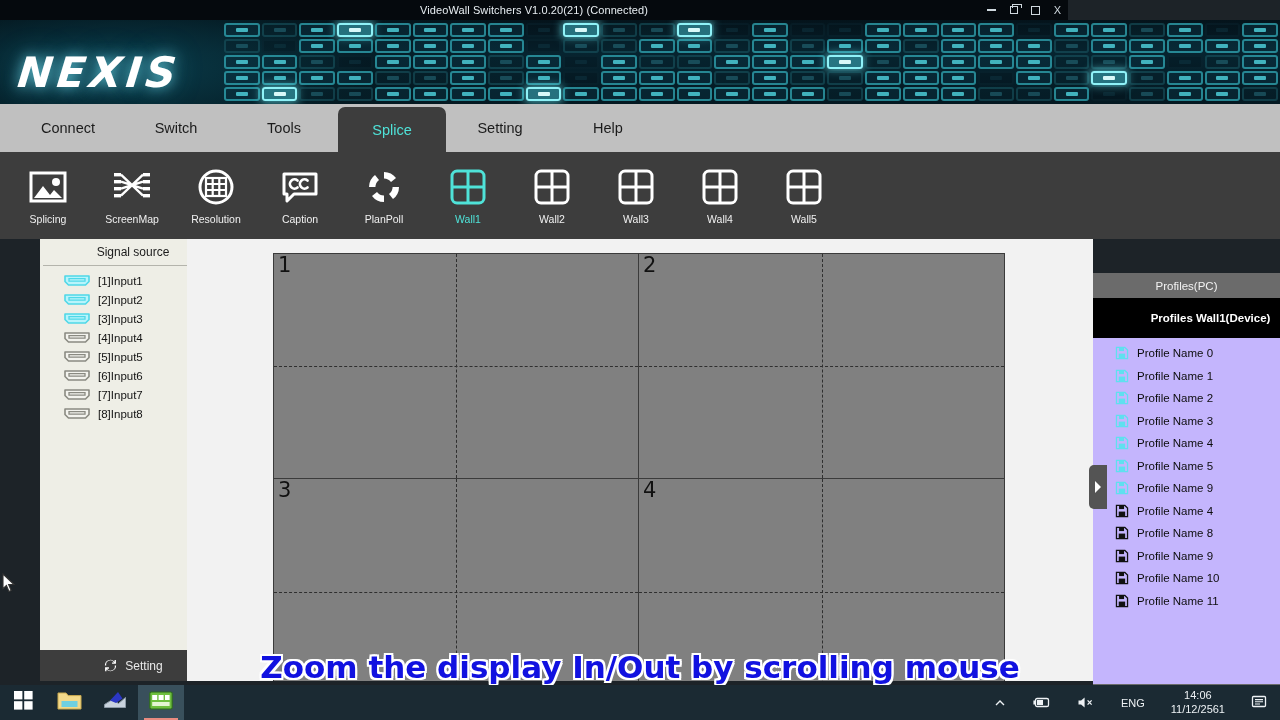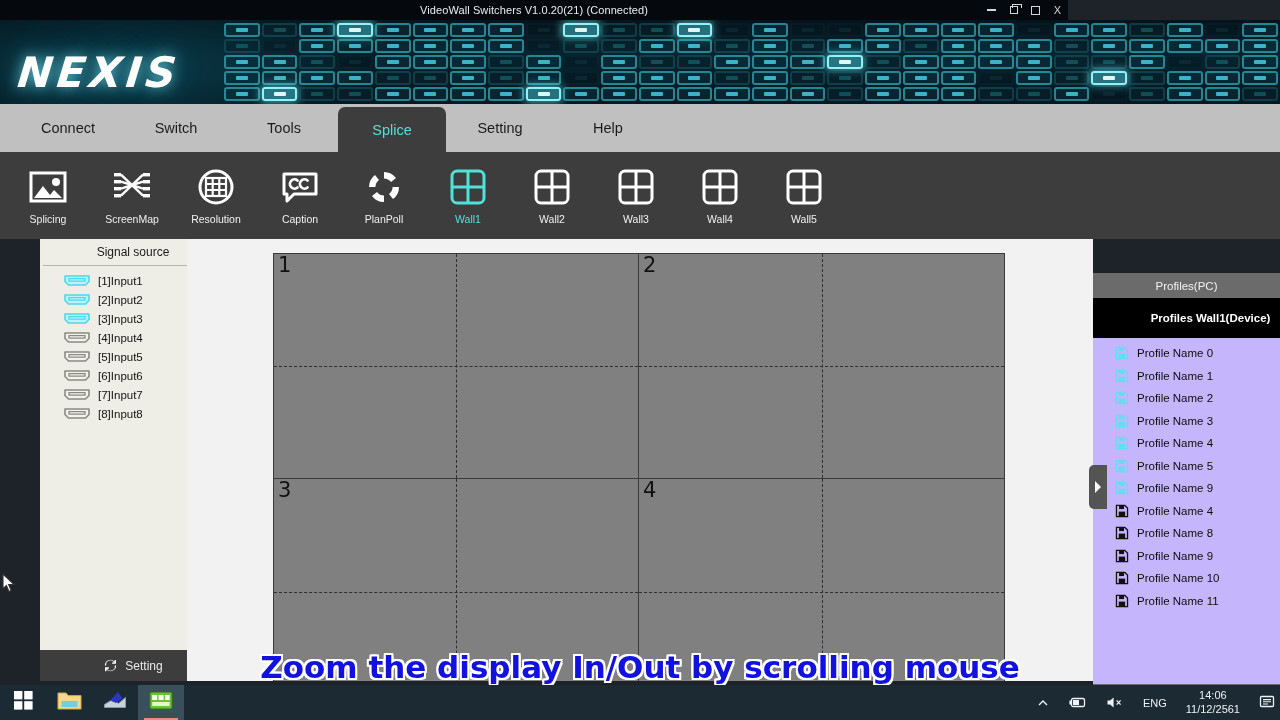--- a/index.html
+++ b/index.html
@@ -233,21 +233,21 @@
   .tb-app{
     width:46px; height:35px; display:flex; align-items:center; justify-content:center;
     position:relative; cursor:default;
   }
   .tb-app.active{ background:#39505c; }
   .tb-app.active:after{
     content:""; position:absolute; left:6px; right:6px; bottom:0; height:2px; background:#e88b80;
   }
   #tb-tray{
     position:absolute; right:0; top:0; height:35px;
-    display:flex; align-items:center; gap:19px; padding-right:4px;
+    display:flex; align-items:center; gap:26px; padding-right:12px;
     color:#eef2f5; font-size:11px;
   }
   #tb-clock{ display:flex; flex-direction:column; align-items:center; line-height:1.25; font-size:11px; }
   .tray-ico{ display:flex; align-items:center; justify-content:center; cursor:default; }
 
   
   #mouse-cursor{ position:absolute; left:2px; top:573px; z-index:38; pointer-events:none; }
 </style>
 </head>
 <body>

